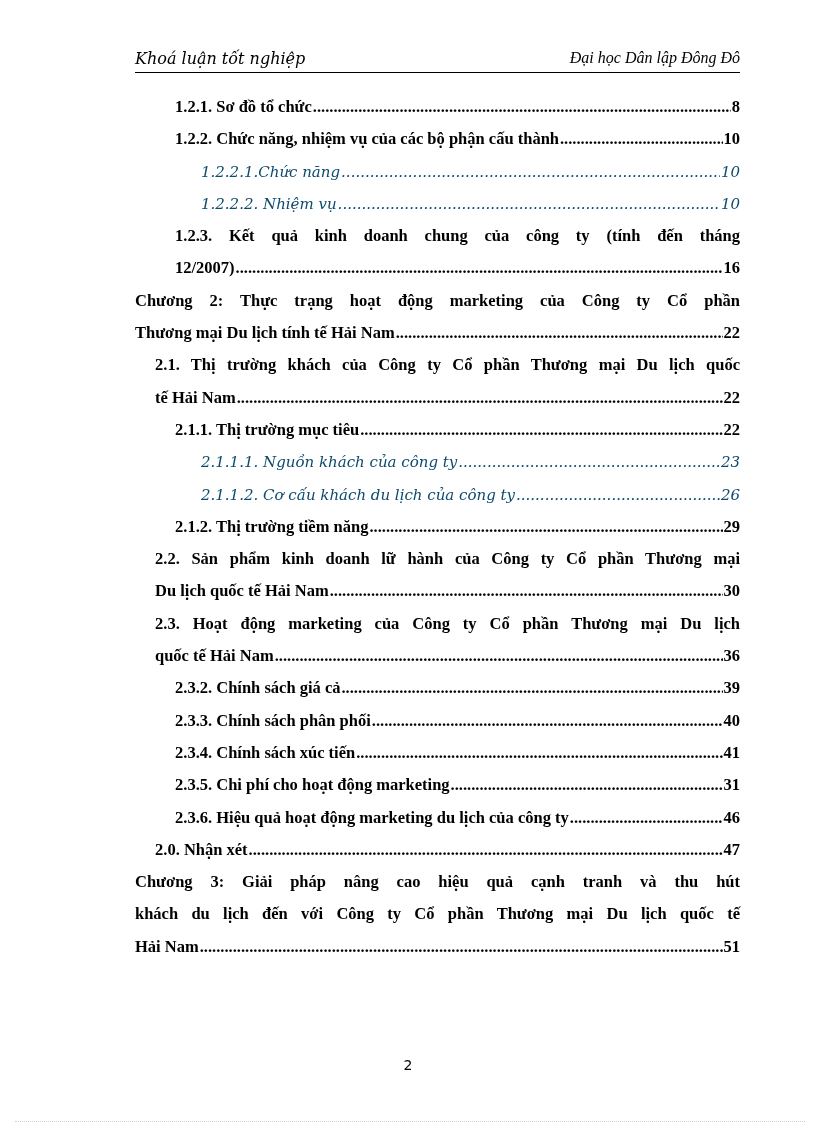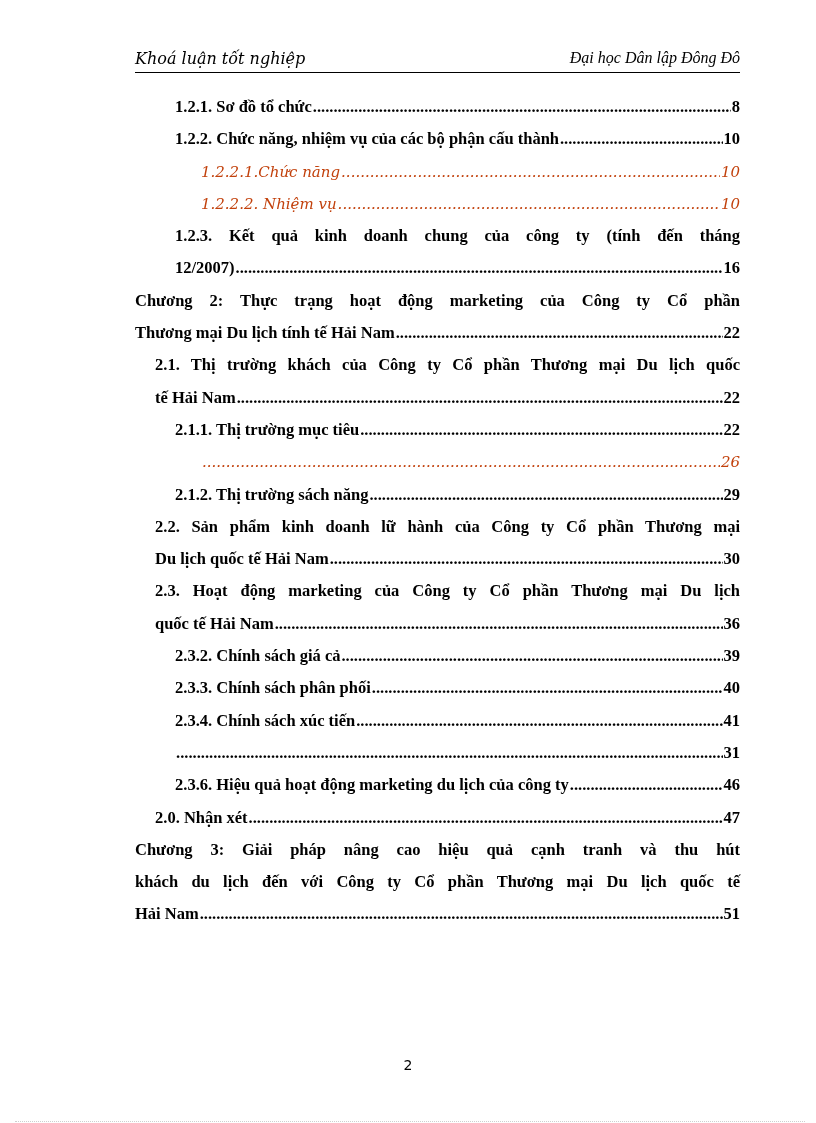--- a/index.html
+++ b/index.html
@@ -3,21 +3,21 @@
 <meta charset="utf-8">
 <style>
   html, body { margin: 0; padding: 0; background: #ffffff; }
   body { width: 816px; height: 1123px; position: relative; overflow: hidden; font-family: "Liberation Serif", serif; color: #000; }
   .page { position: absolute; left: 0; top: 0; width: 816px; height: 791px; }
   .header { position: absolute; left: 135px; top: 48px; width: 605px; height: 24px; border-bottom: 1.5px solid #000; font-family: "DejaVu Serif", serif; font-style: italic; font-size: 16px; }
   .header .left { position: absolute; left: 0; top: 1px; }
   .header .right { position: absolute; right: 0; top: 1px; font-family: Liberation Serif, serif; }
   .toc { position: absolute; left: 135px; top: 91px; width: 605px; }
   .entry { font-size: 16.5px; line-height: 32.3px; font-weight: bold; }
-  .entry.italic { font-weight: normal; font-style: italic; font-family: "DejaVu Serif", serif; font-size: 15px; color: #c2410c; }
+  .entry.italic { font-weight: normal; font-style: italic; font-family: "DejaVu Serif", serif; font-size: 15px; color: #0c4a6e; }
   .lvl0 { padding-left: 0; }
   .lvl1 { padding-left: 20px; }
   .lvl2 { padding-left: 40px; }
   .lvl3 { padding-left: 66px; }
   .single { display: flex; align-items: baseline; white-space: nowrap; }
   .single .label { flex: 0 0 auto; }
   .single .dots { flex: 1 1 auto; overflow: hidden; margin: 0 1px; }
   .single .dots::before { content: "......................................................................................................................................................................................................................................................"; letter-spacing: 0px; }
   .single .page-num { flex: 0 0 auto; }
   .multi .line1 { text-align: justify; text-align-last: justify; white-space: nowrap; }
@@ -85,28 +85,34 @@
           <span class="page-num">22</span>
       </div>
     </div>
 
     <div class="entry lvl2 single">
       <span class="label">2.1.1. Thị trường mục tiêu</span>
         <span class="dots"></span>
         <span class="page-num">22</span>
     </div>
 
+    <div class="entry italic lvl3 single">
+      <span class="label">2.1.1.1. Nguồn khách của công ty</span>
+        <span class="dots"></span>
+        <span class="page-num">23</span>
+    </div>
 
     <div class="entry italic lvl3 single">
+      <span class="label">2.1.1.2. Cơ cấu khách du lịch của công ty</span>
         <span class="dots"></span>
         <span class="page-num">26</span>
     </div>
 
     <div class="entry lvl2 single">
-      <span class="label">2.1.2. Thị trường sách năng</span>
+      <span class="label">2.1.2. Thị trường tiềm năng</span>
         <span class="dots"></span>
         <span class="page-num">29</span>
     </div>
 
     <div class="entry lvl1 multi">
       <div class="line1">2.2. Sản phẩm kinh doanh lữ hành của Công ty Cổ phần Thương mại</div>
       <div class="single">
         <span class="label">Du lịch quốc tế Hải Nam</span>
           <span class="dots"></span>
           <span class="page-num">30</span>
@@ -135,20 +141,21 @@
         <span class="page-num">40</span>
     </div>
 
     <div class="entry lvl2 single">
       <span class="label">2.3.4. Chính sách xúc tiến</span>
         <span class="dots"></span>
         <span class="page-num">41</span>
     </div>
 
     <div class="entry lvl2 single">
+      <span class="label">2.3.5. Chi phí cho hoạt động marketing</span>
         <span class="dots"></span>
         <span class="page-num">31</span>
     </div>
 
     <div class="entry lvl2 single">
       <span class="label">2.3.6. Hiệu quả hoạt động marketing du lịch của công ty</span>
         <span class="dots"></span>
         <span class="page-num">46</span>
     </div>
 

